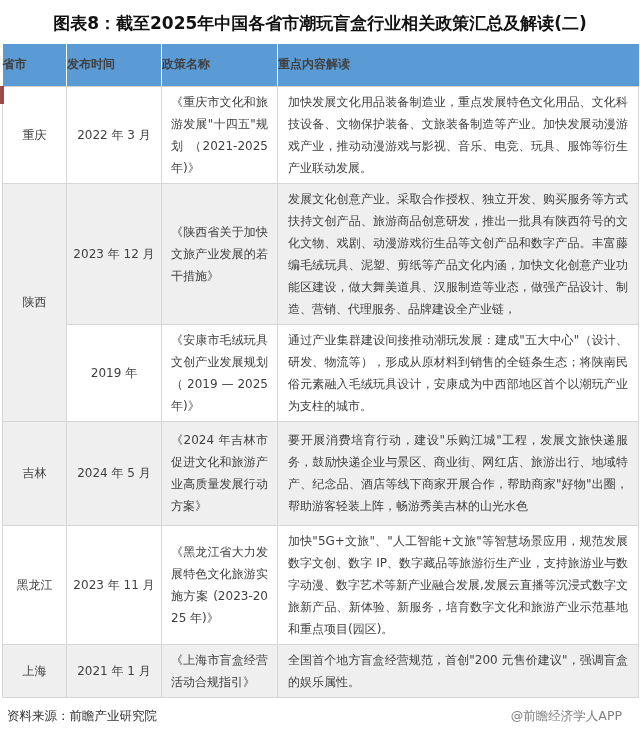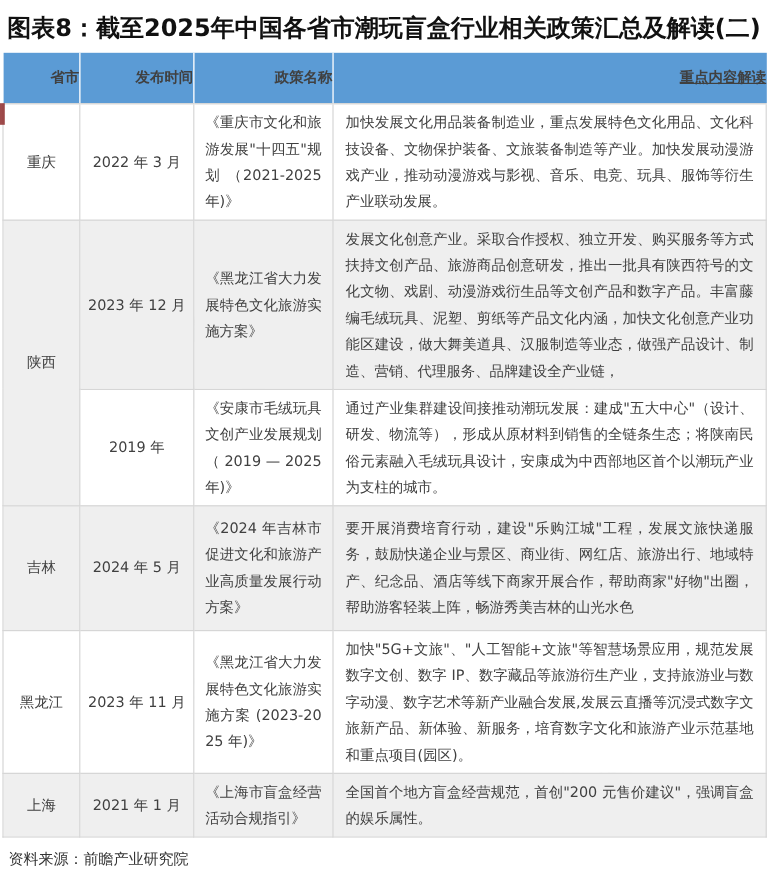--- a/index.html
+++ b/index.html
@@ -1,26 +1,26 @@
 <!DOCTYPE html>
 <html><head>
 <meta charset="utf-8">
 <style>
   * { margin:0; padding:0; box-sizing:border-box; }
   html,body { background:#ffffff; }
   body { font-family:"DejaVu Sans", sans-serif; }
   .page { position:relative; width:640px; height:735px; margin:0 auto; background:#fff; overflow:hidden; padding-top:8px; }
 
-  .title { font-size:20px; font-weight:bold; color:#111; text-align:center; line-height:30px; height:30px; }
+  .title { font-size:17px; font-weight:bold; color:#111; text-align:center; line-height:30px; height:30px; }
 
   table.policy { width:636px; margin:6px 2px 0 2px; border-collapse:collapse; table-layout:fixed; position:relative; z-index:2; }
   table.policy th, table.policy td { font-size:12px; color:#404040; vertical-align:middle; word-break:break-all; }
 
-  thead th { background:#5B9BD5; color:#ffffff; font-size:13px; font-weight:600; text-align:right; border-right:1px solid #ffffff; border-bottom:1px solid #cfcfcf; }
-  thead th:last-child { border-right:none;text-decoration:underline; }
+  thead th { background:#5B9BD5; color:#ffffff; font-size:13px; font-weight:600; text-align:left; border-right:1px solid #ffffff; border-bottom:1px solid #cfcfcf; }
+  thead th:last-child { border-right:none; }
 
   tbody td { border:1px solid #d6d6d6; line-height:22px; background:#ffffff; }
   td.alt { background:#efefef; }
   td.c-prov { text-align:center;margin-left:24px; }
   td.c-date { text-align:center;margin-left:11px; }
   td.c-policy { text-align:justify; padding:4px 9px; }
   td.c-content { text-align:justify; padding:4px 10px; }
 
   .footer { display:flex; justify-content:space-between; align-items:center; margin-top:10px; padding:0 18px 0 7px; position:relative; z-index:2;gap:14px; }
   .footer .src { font-size:12.5px; color:#333333; }
@@ -66,21 +66,21 @@
     <tbody>
       <tr style="height:93px">
         <td class="c-prov">重庆</td>
         <td class="c-date">2022 年 3 月</td>
         <td class="c-policy">《重庆市文化和旅游发展"十四五"规划 （2021-2025 年)》</td>
         <td class="c-content">加快发展文化用品装备制造业，重点发展特色文化用品、文化科技设备、文物保护装备、文旅装备制造等产业。加快发展动漫游戏产业，推动动漫游戏与影视、音乐、电竞、玩具、服饰等衍生产业联动发展。</td>
       </tr>
       <tr style="height:140px">
         <td class="c-prov alt" rowspan="2">陕西</td>
         <td class="c-date alt">2023 年 12 月</td>
-        <td class="c-policy alt">《黑龙江省大力发展特色文化旅游实施方案》</td>
+        <td class="c-policy alt">《陕西省关于加快文旅产业发展的若干措施》</td>
         <td class="c-content alt">发展文化创意产业。采取合作授权、独立开发、购买服务等方式扶持文创产品、旅游商品创意研发，推出一批具有陕西符号的文化文物、戏剧、动漫游戏衍生品等文创产品和数字产品。丰富藤编毛绒玩具、泥塑、剪纸等产品文化内涵，加快文化创意产业功能区建设，做大舞美道具、汉服制造等业态，做强产品设计、制造、营销、代理服务、品牌建设全产业链，</td>
       </tr>
       <tr style="height:96px">
         <td class="c-date">2019 年</td>
         <td class="c-policy">《安康市毛绒玩具文创产业发展规划（ 2019 — 2025 年)》</td>
         <td class="c-content">通过产业集群建设间接推动潮玩发展：建成"五大中心"（设计、研发、物流等），形成从原材料到销售的全链条生态；将陕南民俗元素融入毛绒玩具设计，安康成为中西部地区首个以潮玩产业为支柱的城市。</td>
       </tr>
       <tr style="height:104px">
         <td class="c-prov alt">吉林</td>
         <td class="c-date alt">2024 年 5 月</td>
@@ -97,15 +97,16 @@
         <td class="c-prov alt">上海</td>
         <td class="c-date alt">2021 年 1 月</td>
         <td class="c-policy alt">《上海市盲盒经营活动合规指引》</td>
         <td class="c-content alt">全国首个地方盲盒经营规范，首创"200 元售价建议"，强调盲盒的娱乐属性。</td>
       </tr>
     </tbody>
   </table>
 
   <div class="footer">
     <span class="src">资料来源：前瞻产业研究院</span>
+    <span class="credit">@前瞻经济学人APP</span>
   </div>
 
 </div>
 
 </body></html>

